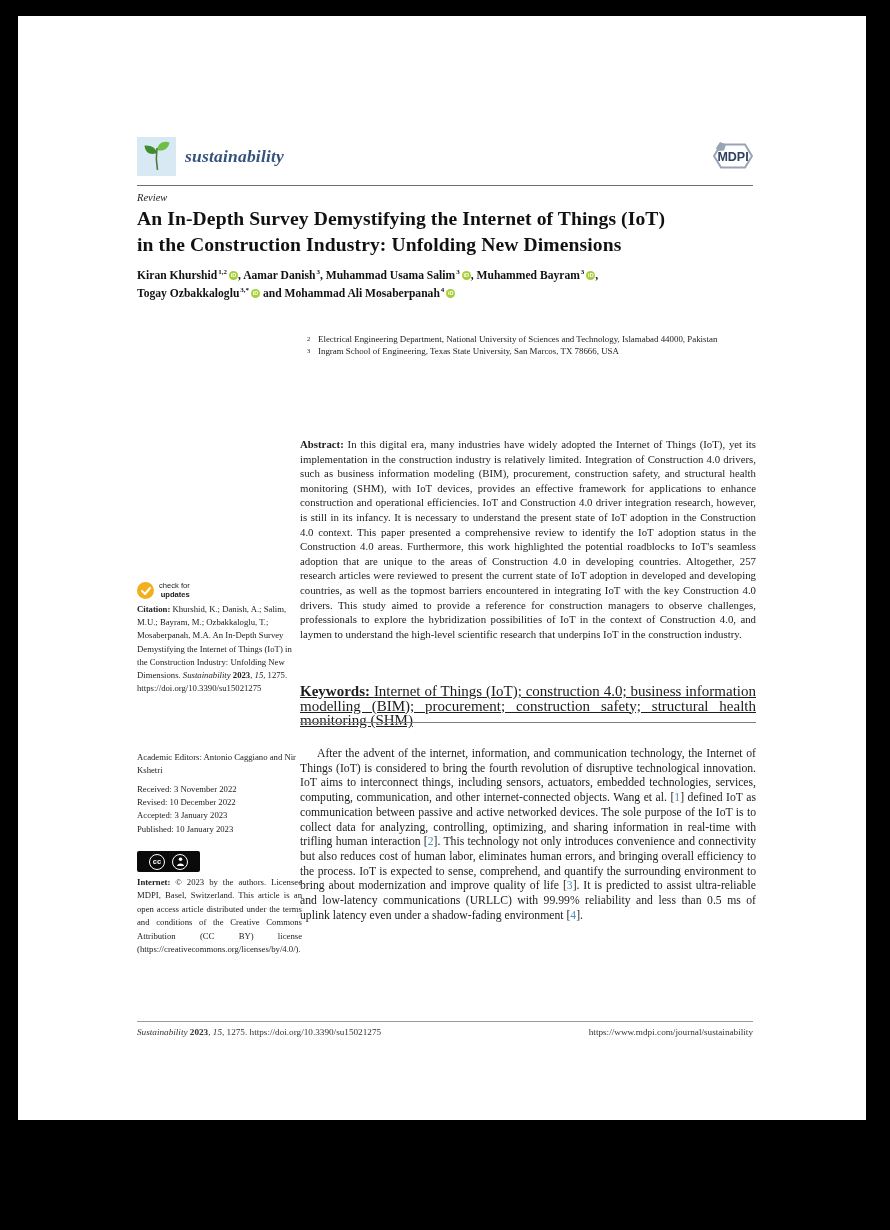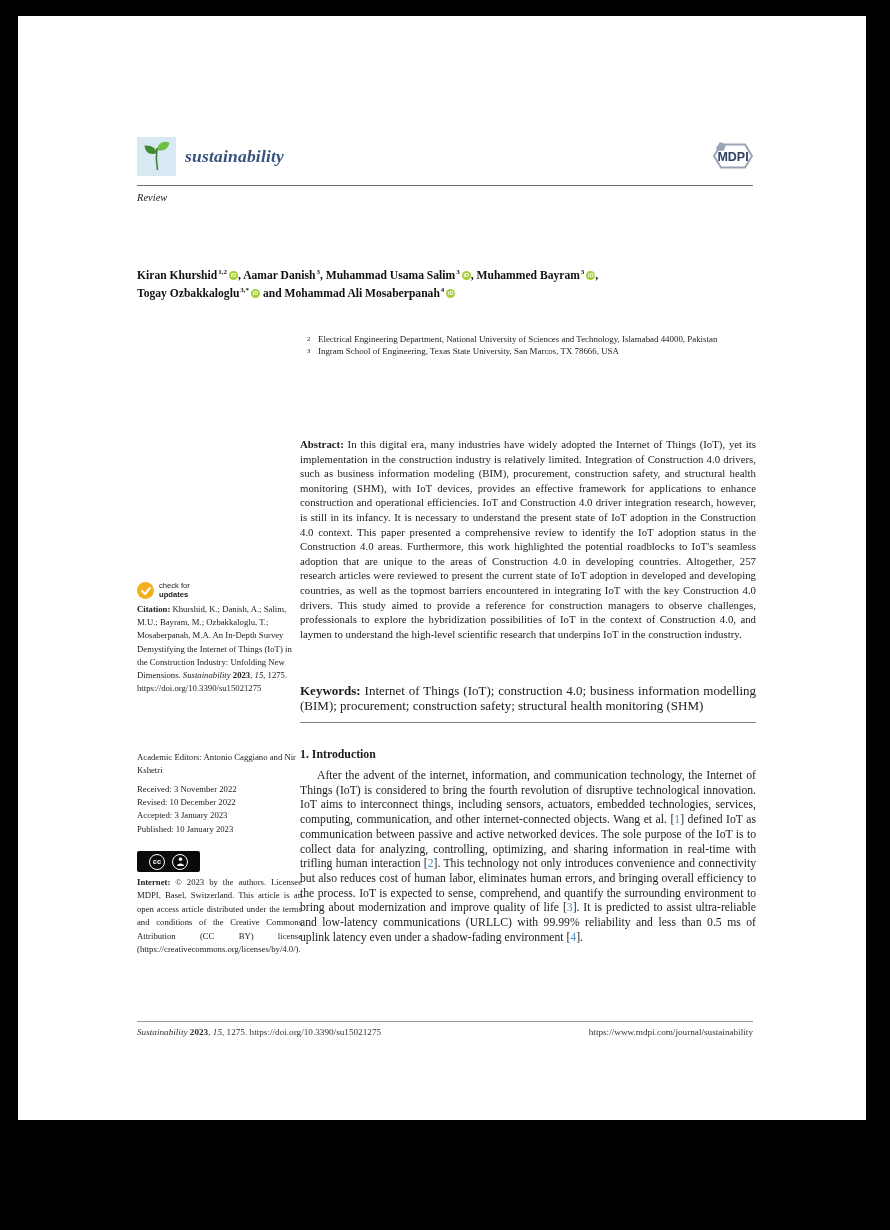--- a/index.html
+++ b/index.html
@@ -25,28 +25,28 @@
 
   
   .affiliations{position:absolute;left:282px;top:318px;width:455px;font-size:8.9px;line-height:11.7px;color:#222;}
   .aff-row{display:flex;margin-bottom:.5px;}
   .aff-num{width:11px;margin-left:7px;flex:0 0 11px;font-size:6.5px;vertical-align:super;position:relative;top:-1px;}
   .aff-text{flex:1;}
 
   
   .abstract{position:absolute;left:282px;top:421px;width:456px;font-size:10.8px;line-height:14.6px;text-align:justify;color:#1c1c1c;}
   .abstract b,.keywords b{font-weight:bold;}
-  .keywords{position:absolute;left:282px;top:668px;width:456px;font-size:13px;line-height:14.6px;text-align:justify;color:#1c1c1c;}
+  .keywords{position:absolute;left:282px;top:668px;width:456px;font-size:15px;line-height:14.6px;text-align:justify;color:#1c1c1c;text-decoration:underline;}
   .kw-divider{position:absolute;left:282px;top:706px;width:456px;border-top:1px solid #7f7f7f;}
 
   
   .check-updates{position:absolute;left:119px;top:566px;display:flex;align-items:center;gap:5px;cursor:pointer;}
   .cu-circle{width:17px;height:17px;border-radius:50%;background:var(--updates-yellow,#F2B01E);display:flex;align-items:center;justify-content:center;}
   .cu-circle svg{display:block;}
-  .cu-text{font-family:"Liberation Sans",sans-serif;font-size:7.6px;line-height:8.4px;color:#222;}
+  .cu-text{font-family:"Liberation Sans",sans-serif;font-size:7.6px;line-height:8.4px;color:#222;text-align:right;}
   .cu-text .l2{font-weight:bold;}
   .sb{position:absolute;left:119px;width:165px;color:#222;}
   .sb-citation{top:587px;font-size:8.7px;line-height:13.2px;}
   .sb-editors{top:735px;font-size:8.7px;line-height:13.2px;}
   .sb-dates{top:767px;font-size:8.7px;line-height:13.2px;}
   .cc-badge{position:absolute;left:119px;top:835px;width:63px;height:21px;background:#0a0a0a;border-radius:2px;
             display:flex;align-items:center;justify-content:center;gap:7px;cursor:pointer;}
   .cc-circle{width:14px;height:14px;border-radius:50%;border:1.2px solid #fff;display:flex;align-items:center;justify-content:center;
              color:#fff;font-family:"Liberation Sans",sans-serif;font-size:7.5px;font-weight:bold;}
   .sb-copyright{top:860px;font-size:8.7px;line-height:13.4px;text-align:justify;}
@@ -84,20 +84,21 @@
         <svg width="48" height="32" viewBox="0 0 48 32">
           <polygon points="9,16 16,4.5 40,4.5 47,16 40,27.5 16,27.5" fill="none" stroke="#9AA3B5" stroke-width="2"></polygon>
           <polygon points="11,8 15,2 21,4.5 19,10.5 12.5,11" fill="#9AA3B5"></polygon>
           <text id="mdpi-text" x="28" y="21" font-family="Liberation Sans, sans-serif" font-size="12.5" font-weight="bold" fill="#2F4160" text-anchor="middle">MDPI</text>
         </svg>
       </div>
     </div>
     <div class="header-rule"></div>
 
     <div class="review-label">Review</div>
+    <h1 class="article-title" style="margin:0;position:absolute;">An In-Depth Survey Demystifying the Internet of Things (IoT)<br>in the Construction Industry: Unfolding New Dimensions</h1>
     <div class="authors-line"><span>Kiran Khurshid</span><sup class="asup">1,2</sup><span class="orcid">iD</span>, <span>Aamar Danish</span><sup class="asup">3</sup>, <span>Muhammad Usama Salim</span><sup class="asup">3</sup><span class="orcid">iD</span>, <span>Muhammed Bayram</span><sup class="asup">3</sup><span class="orcid">iD</span>,<br><span>Togay Ozbakkaloglu</span><sup class="asup">3,*</sup><span class="orcid">iD</span> and <span>Mohammad Ali Mosaberpanah</span><sup class="asup">4</sup><span class="orcid">iD</span></div>
 
     <div class="affiliations">
         <div class="aff-row">
           <span class="aff-num">2</span>
           <span class="aff-text">Electrical Engineering Department, National University of Sciences and Technology, Islamabad 44000, Pakistan</span>
         </div>
         <div class="aff-row">
           <span class="aff-num">3</span>
           <span class="aff-text">Ingram School of Engineering, Texas State University, San Marcos, TX 78666, USA</span>
@@ -150,21 +151,20 @@
           </svg>
       </div>
     </div>
 
     <div class="sb sb-copyright">
       <b>Internet:</b>
       <span> © 2023 by the authors. Licensee MDPI, Basel, Switzerland. This article is an open access article distributed under the terms and conditions of the Creative Commons Attribution (CC BY) license (https://creativecommons.org/licenses/by/4.0/).</span>
     </div>
 
     <div class="section">
-      <div class="section-heading">1. Introduction</div>
       <p><span>After the advent of the internet, information, and communication technology, the Internet of Things (IoT) is considered to bring the fourth revolution of disruptive technological innovation. IoT aims to interconnect things, including sensors, actuators, embedded technologies, services, computing, communication, and other internet-connected objects. Wang et al. [</span><span class="cite">1</span><span>] defined IoT as communication between passive and active networked devices. The sole purpose of the IoT is to collect data for analyzing, controlling, optimizing, and sharing information in real-time with trifling human interaction [</span><span class="cite">2</span><span>]. This technology not only introduces convenience and connectivity but also reduces cost of human labor, eliminates human errors, and bringing overall efficiency to the process. IoT is expected to sense, comprehend, and quantify the surrounding environment to bring about modernization and improve quality of life [</span><span class="cite">3</span><span>]. It is predicted to assist ultra-reliable and low-latency communications (URLLC) with 99.99% reliability and less than 0.5 ms of uplink latency even under a shadow-fading environment [</span><span class="cite">4</span><span>].</span></p>
     </div>
 
     <div class="footer-rule"></div>
     <div class="footer">
       <span><span style="font-style: italic;">Sustainability </span><span style="font-weight: bold;">2023</span><span>, </span><span style="font-style: italic;">15</span><span>, 1275. https://doi.org/10.3390/su15021275</span></span>
       <span>https://www.mdpi.com/journal/sustainability</span>
     </div>
 
   </div>

